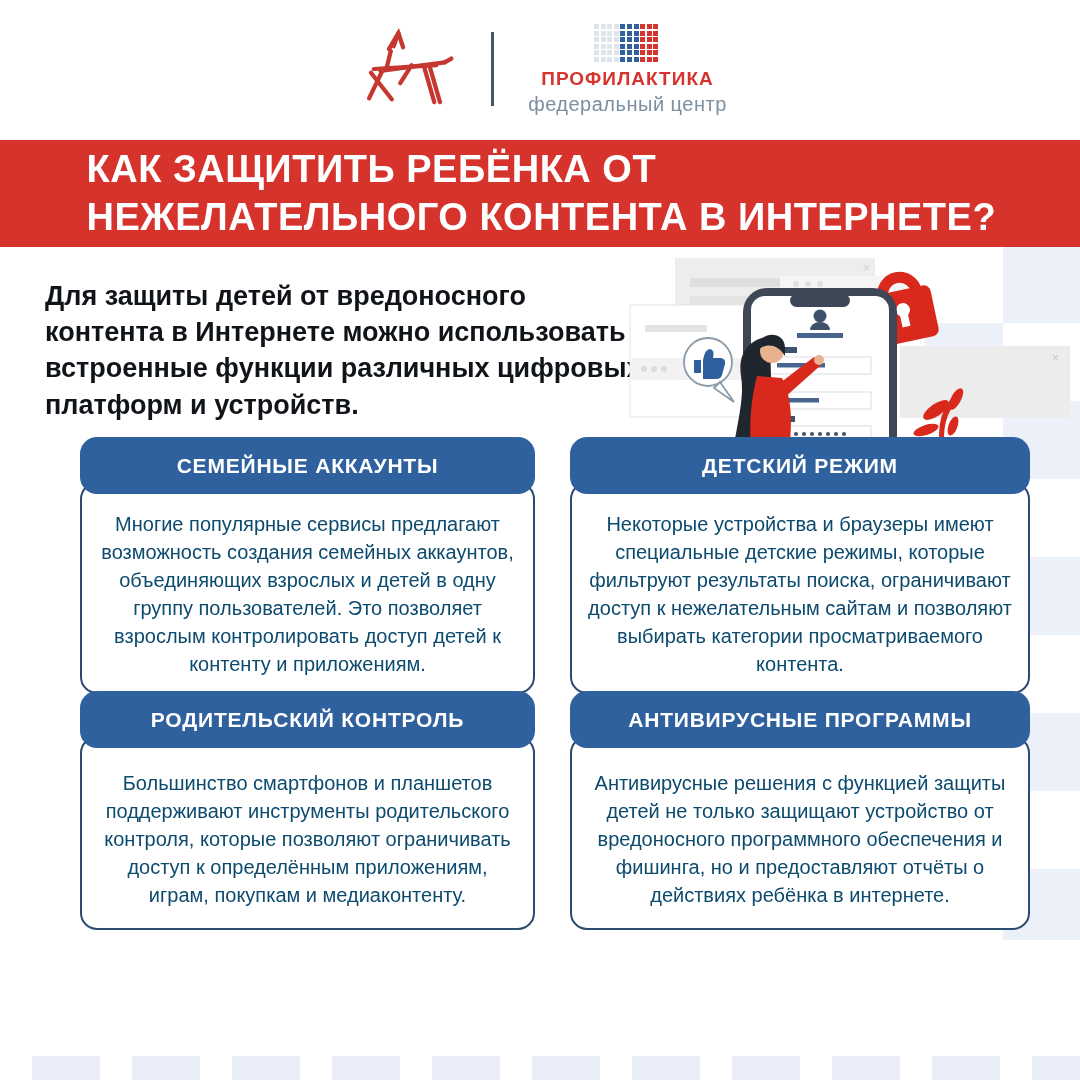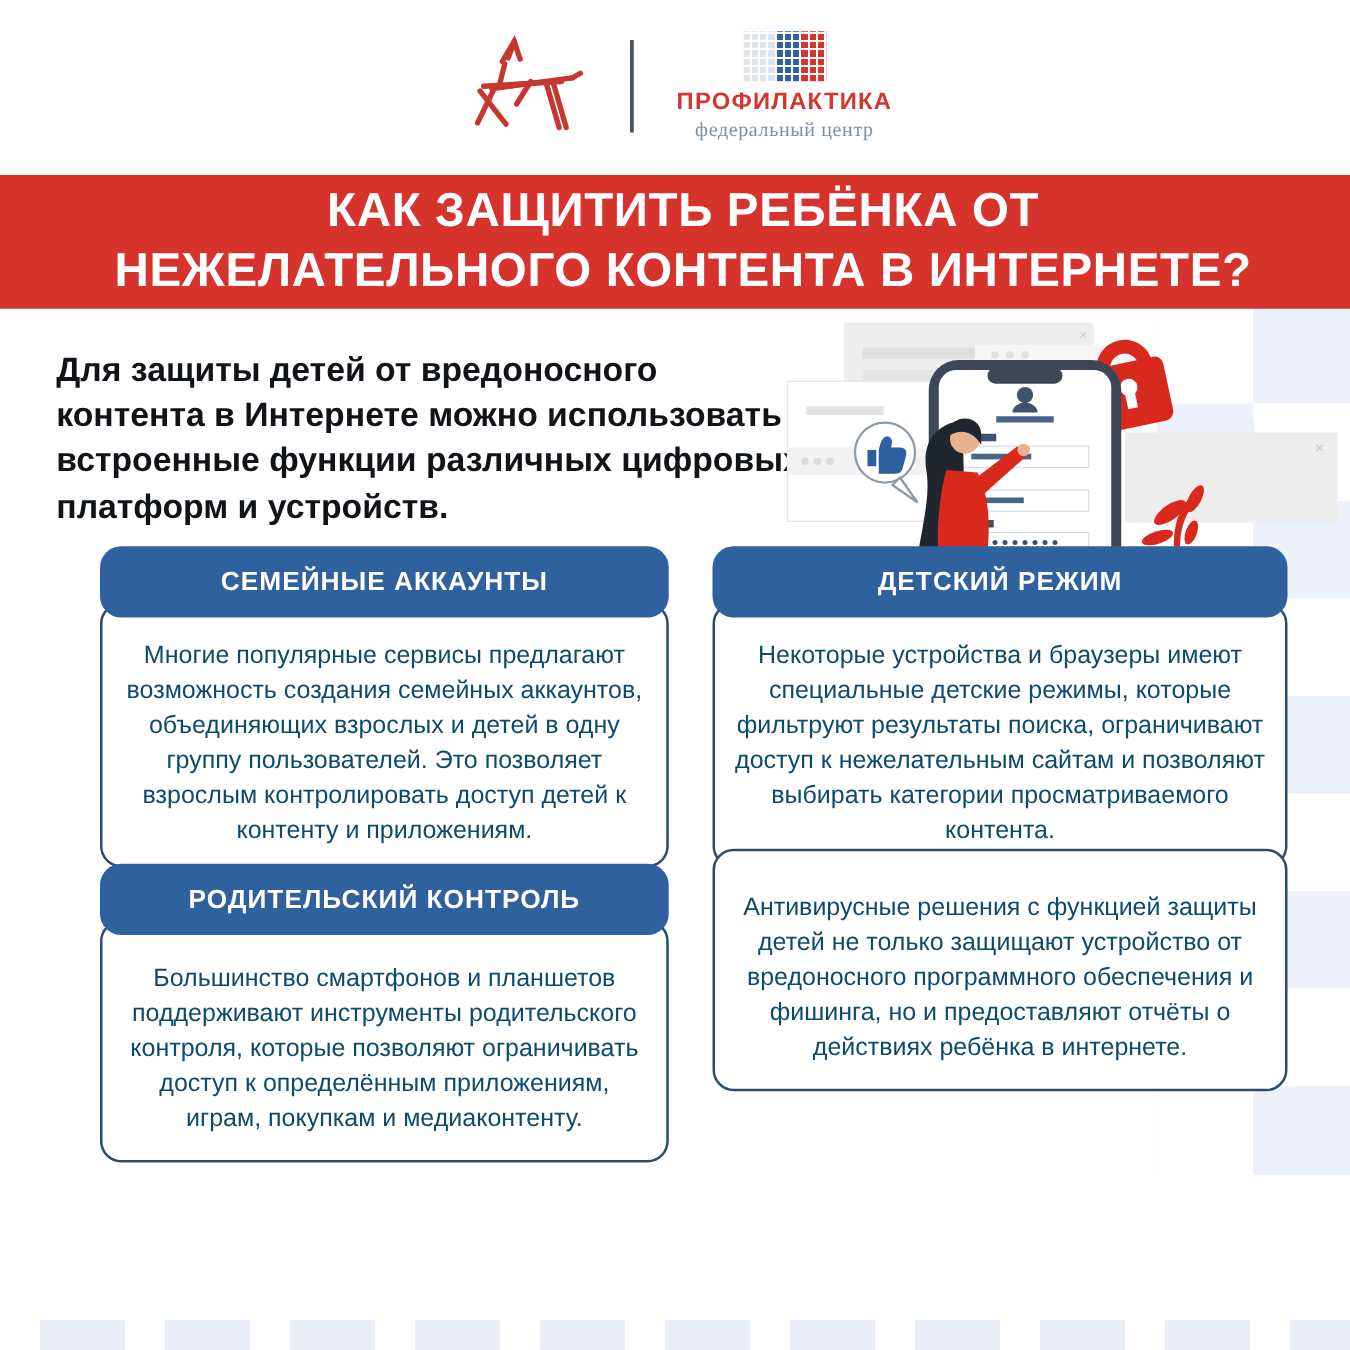--- a/index.html
+++ b/index.html
@@ -25,30 +25,30 @@
   .logo-divider { width:3px; height:74px; background:#4a5560; }
   .brand { display:flex; flex-direction:column; align-items:center; }
   .pixel-grid {
     width:66px; height:40px; margin-bottom:6px;
     background-image:
       repeating-linear-gradient(90deg, transparent 0 5px, #ffffff 5px 6.6px),
       repeating-linear-gradient(0deg, transparent 0 5px, #ffffff 5px 6.6px),
       linear-gradient(to right, #dfe3ea 0 40%, #30619f 40% 70%, #d6342e 70% 100%);
   }
   .brand-name { color:#d6342e; font-size:19px; font-weight:800; letter-spacing:1px; }
-  .brand-sub { color:#7d8fa0; font-size:16px; margin-top:3px; letter-spacing:.5px;font-family:Liberation Serif, serif; }
+  .brand-sub { color:#7d8fa0; font-size:20px; margin-top:3px; letter-spacing:.5px; }
 
   
   .banner {
     position:absolute; left:0; top:140px; width:1080px; height:107px;
     background:#d6332d; display:flex; align-items:center; justify-content:center;
   }
   .banner-title {
     color:#ffffff; font-weight:800; font-size:38px; line-height:1.25;
-    text-align:center; max-width:920px; letter-spacing:.5px;margin-left:13px;
+    max-width:920px; letter-spacing:.5px;margin-left:13px;
   }
 
   
   .intro-text {
     position:absolute; left:45px; top:278px; width:600px;
     color:#101418; font-weight:700; font-size:27px; line-height:1.34;
   }
   .illustration { position:absolute; left:620px; top:250px; width:460px; height:200px; }
 
   
@@ -215,19 +215,20 @@
   </div>
 
   <div class="card c3">
     <div class="card-header">РОДИТЕЛЬСКИЙ КОНТРОЛЬ</div>
     <div class="card-body">
       <p class="card-text">Большинство смартфонов и планшетов поддерживают инструменты родительского контроля, которые позволяют ограничивать доступ к определённым приложениям, играм, покупкам и медиаконтенту.</p>
     </div>
   </div>
 
   <div class="card c4">
+    <div class="card-header">АНТИВИРУСНЫЕ ПРОГРАММЫ</div>
     <div class="card-body">
       <p class="card-text">Антивирусные решения с функцией защиты детей не только защищают устройство от вредоносного программного обеспечения и фишинга, но и предоставляют отчёты о действиях ребёнка в интернете.</p>
     </div>
   </div>
 
 
 </div>
 
 </body></html>

